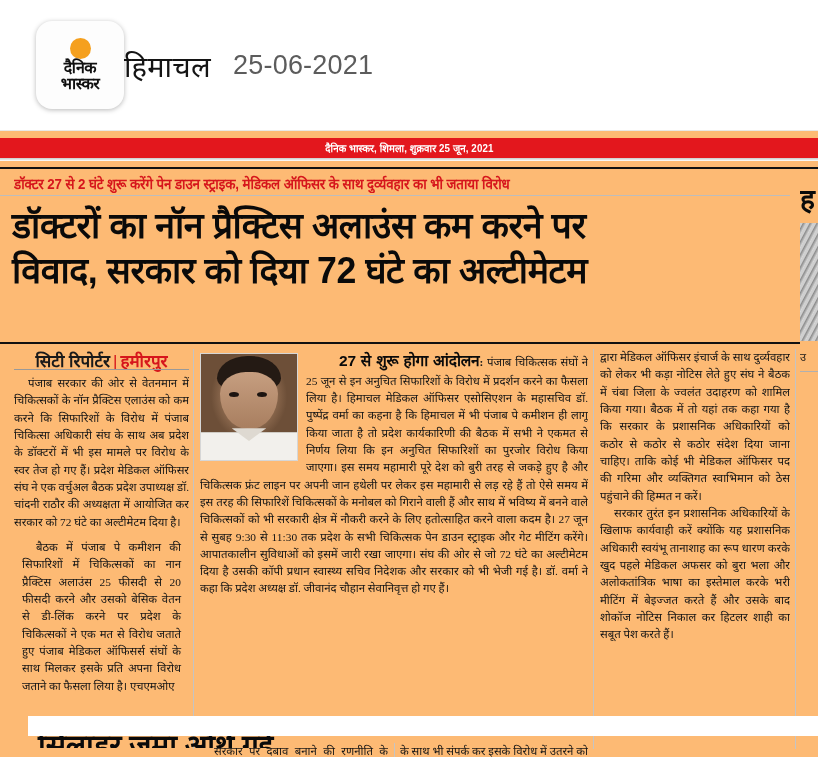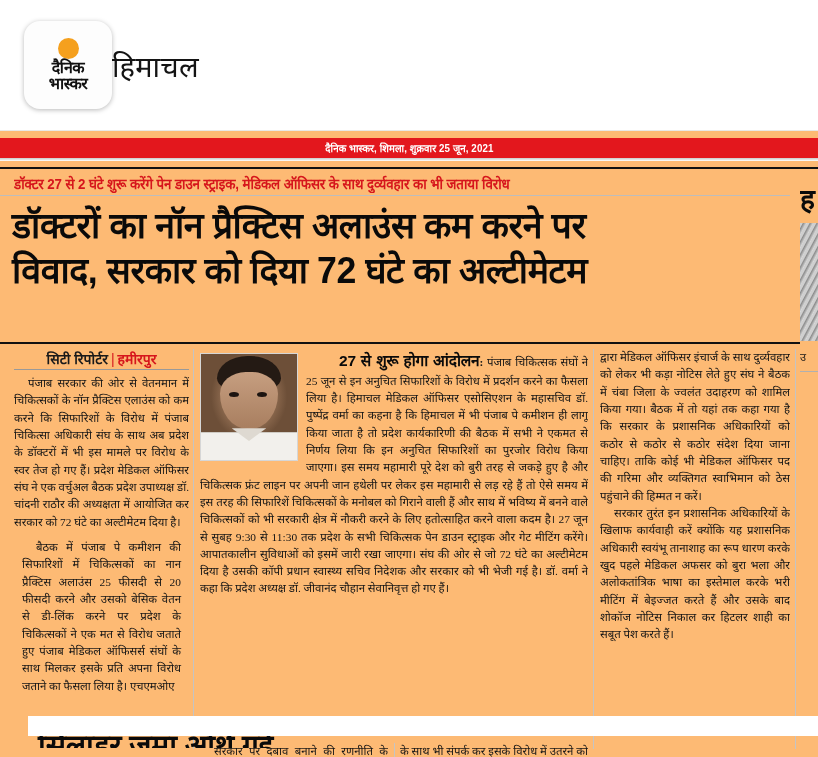--- a/index.html
+++ b/index.html
@@ -16,21 +16,21 @@
     background: #ffffff;
     overflow: hidden;
   }
 
   
   #app-header {
     position: absolute; left: 0; top: 0;
     width: 818px; height: 131px;
     background: #ffffff;
     display: flex; align-items: center;
-    padding-left: 24px;
+    padding-left: 36px;
     border-bottom: 1px solid #e8e8e8;
   }
   #logo-tile {
     width: 88px; height: 88px;
     background: #fdfdfd;
     border-radius: 16px;
     box-shadow: 0 1px 5px rgba(0,0,0,0.28);
     display: flex; flex-direction: column;
     align-items: center; justify-content: center;
     position: relative;
@@ -160,21 +160,21 @@
   #vrule2 { left: 593px; }
   #vrule3 { left: 795px; }
 
   
   #byline {
     position: absolute; left: 14px; top: 218px;
     width: 175px;
     text-align: center;
     font-family: "Liberation Sans", sans-serif;
     font-weight: bold;
-    font-size: 14px;
+    font-size: 17px;
     color: #1a1a1a;
   }
   #byline .sep { color: #d6161c; font-weight: normal; margin: 0 3px; }
   #byline .place { color: #d6161c; }
   #byline-rule {
     position: absolute; left: 14px; top: 238px;
     width: 175px; height: 1px;
     background: #999;
   }
 
@@ -330,20 +330,21 @@
 
 <div id="page">
 
   <div id="app-header">
     <div id="logo-tile">
       <div id="logo-sun"></div>
       <div class="logo-word" id="logo-line1">दैनिक</div>
       <div class="logo-word" id="logo-line2">भास्कर</div>
     </div>
     <div id="edition-name">हिमाचल</div>
+    <div id="edition-date">25-06-2021</div>
   </div>
 
   <div id="clipping">
 
     <div id="red-bar">
       <span id="red-bar-text">दैनिक भास्कर, शिमला, शुक्रवार 25 जून, 2021</span>
     </div>
     <div id="red-bar-shadow"></div>
 
     <div id="kicker-rule"></div>

